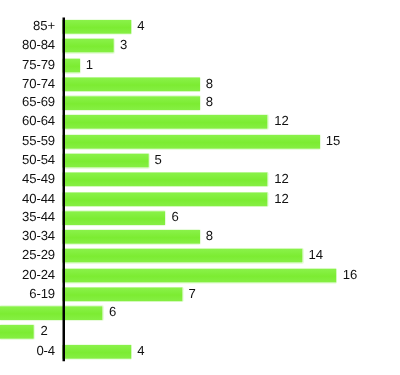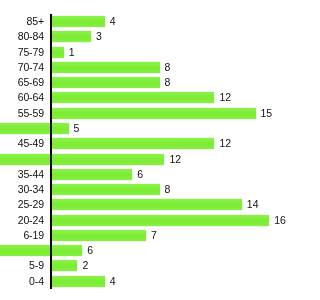--- a/index.html
+++ b/index.html
@@ -123,33 +123,35 @@
         </div>
       </div>
       <div class="row">
         <div class="cat-label">55-59</div>
         <div class="bar-area">
           <div class="bar" style="width: 205.5px;"></div>
           <div class="val-label">15</div>
         </div>
       </div>
       <div class="row">
+        <div class="cat-label">50-54</div>
         <div class="bar-area">
           <div class="bar" style="width: 68.5px;"></div>
           <div class="val-label">5</div>
         </div>
       </div>
       <div class="row">
         <div class="cat-label">45-49</div>
         <div class="bar-area">
           <div class="bar" style="width: 164.4px;"></div>
           <div class="val-label">12</div>
         </div>
       </div>
       <div class="row">
+        <div class="cat-label">40-44</div>
         <div class="bar-area">
           <div class="bar" style="width: 164.4px;"></div>
           <div class="val-label">12</div>
         </div>
       </div>
       <div class="row">
         <div class="cat-label">35-44</div>
         <div class="bar-area">
           <div class="bar" style="width: 82.2px;"></div>
           <div class="val-label">6</div>
@@ -183,21 +185,20 @@
           <div class="val-label">7</div>
         </div>
       </div>
       <div class="row">
         <div class="bar-area">
           <div class="bar" style="width: 82.2px;"></div>
           <div class="val-label">6</div>
         </div>
       </div>
       <div class="row">
-        <div class="cat-label">5-9</div>
         <div class="bar-area">
           <div class="bar" style="width: 27.4px;"></div>
           <div class="val-label">2</div>
         </div>
       </div>
       <div class="row">
         <div class="cat-label">0-4</div>
         <div class="bar-area">
           <div class="bar" style="width: 54.8px;"></div>
           <div class="val-label">4</div>

